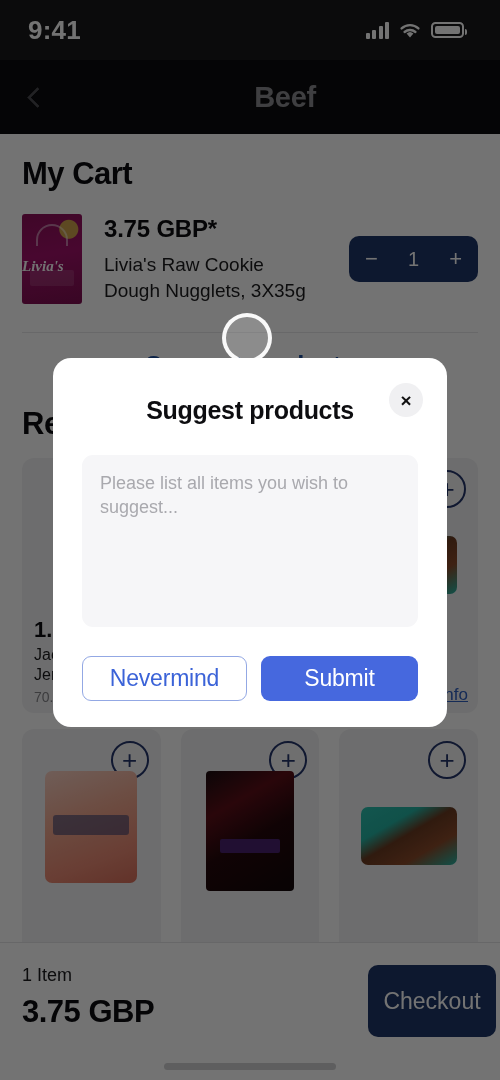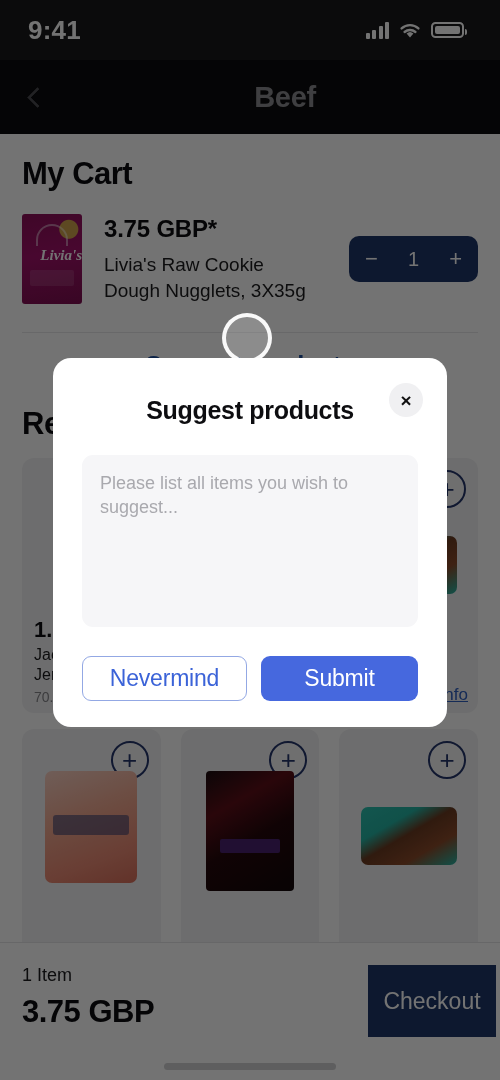--- a/index.html
+++ b/index.html
@@ -102,21 +102,21 @@
       radial-gradient(circle at 78% 17%, #cfa24d 0 9px, rgba(0,0,0,0) 10px),
       linear-gradient(170deg, #8d1059 0%, #a01169 45%, #7d0f50 100%);
     position: relative; overflow: hidden; flex: none;
   }
   .cart-thumb .bagline {
     position: absolute; left: 14px; top: 10px; width: 32px; height: 22px;
     border: 2px solid rgba(255,255,255,.45); border-bottom: none;
     border-radius: 16px 16px 0 0;
   }
   .cart-thumb .brand {
-    position: absolute; left: 0; right: 0; top: 33px; text-align: right;
+    position: absolute; left: 0; right: 0; top: 44px; text-align: left;
     color: #fff; font-style: italic; font-weight: 700; font-size: 15px;
     font-family: "Liberation Serif", serif;
   }
   .cart-thumb .sub {
     position: absolute; left: 8px; right: 8px; top: 56px; height: 16px;
     background: rgba(255,255,255,.12); border-radius: 2px;
   }
   .cart-info { flex: 1; padding-left: 22px; }
   .cart-price {
     font-size: 24px; font-weight: 700; color: #0d0d10; letter-spacing: -0.2px;
@@ -215,21 +215,21 @@
     background: #fff; border-top: 1px solid #e4e4e7;
     display: flex; align-items: flex-start; padding: 22px 4px 0 22px;
   }
   .bb-left { flex: 1; }
   .bb-count { font-size: 18px; color: #1c1c1e; }
   .bb-total {
     font-size: 31px; font-weight: 700; color: #0d0d10;
     margin-top: 8px; letter-spacing: -0.5px;
   }
   .checkout {
-    width: 128px; height: 72px; border-radius: 0;
+    width: 128px; height: 72px; border-radius: 10px;
     background: #1e3668; color: #fff;
     display: flex; align-items: center; justify-content: center;
     font-size: 23px;
   }
   .home-ind {
     position: absolute; left: 50%; bottom: 10px; transform: translateX(-50%);
     width: 172px; height: 7px; border-radius: 4px; background: #d0d0d3;
   }
 
   

